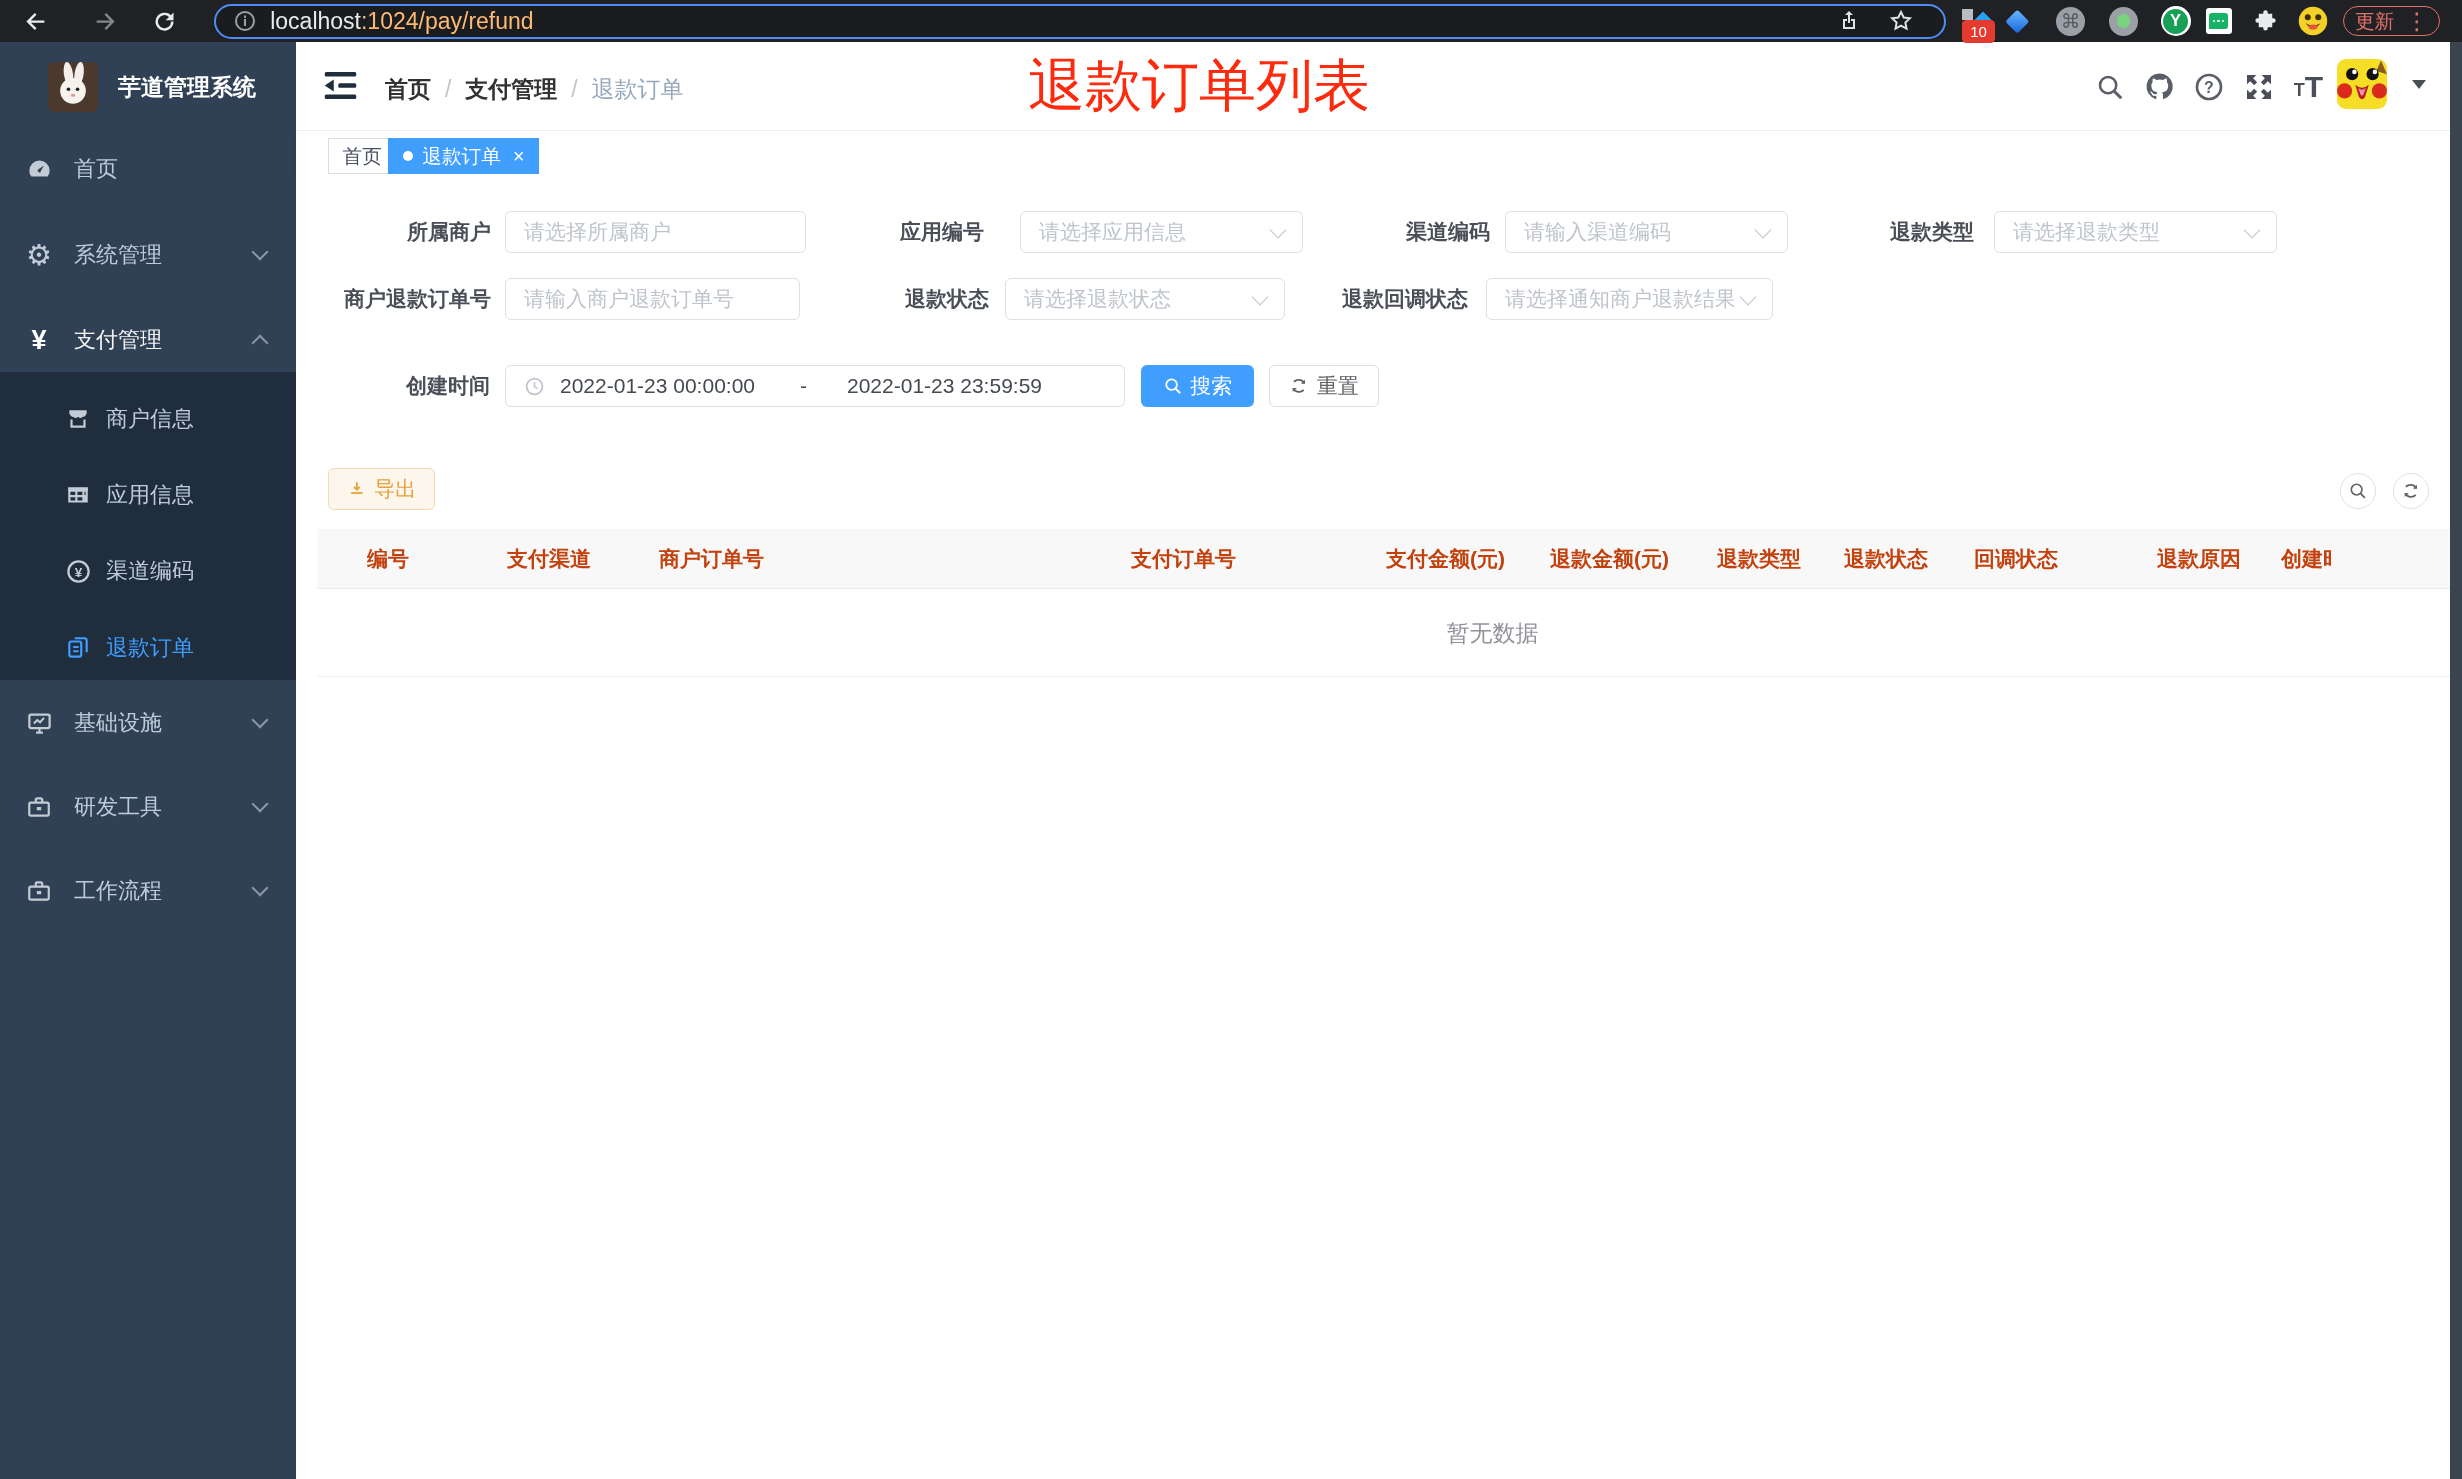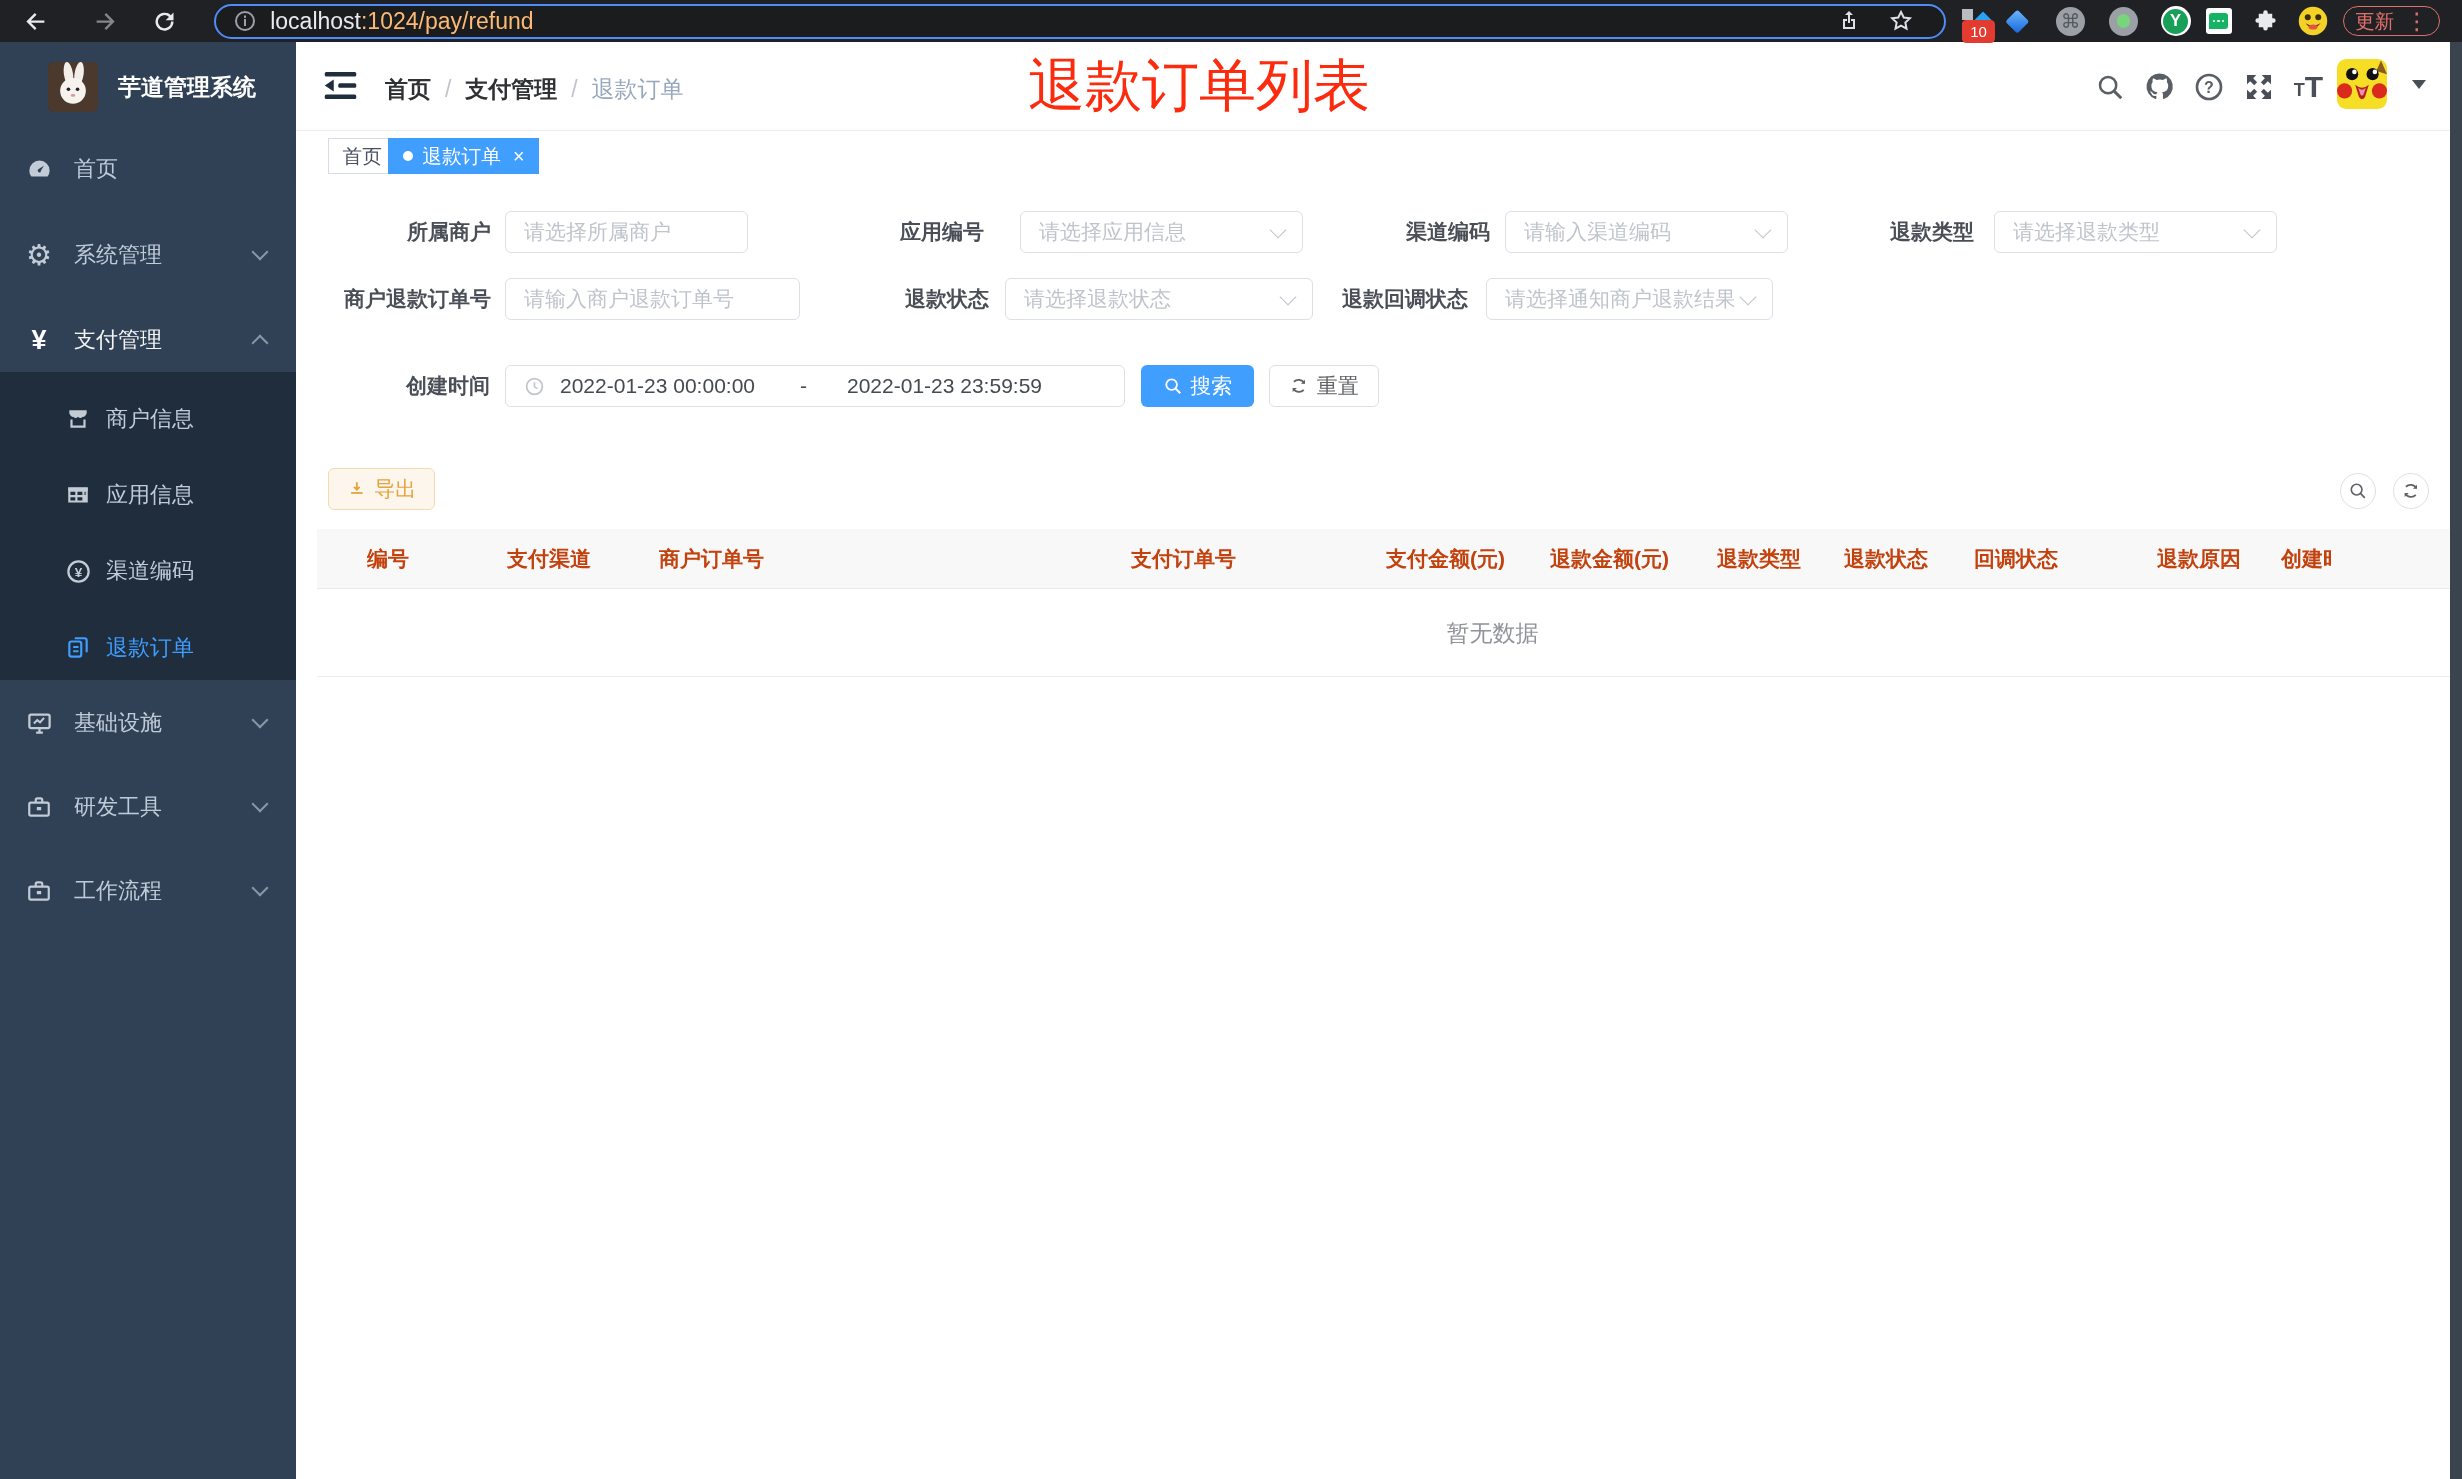--- a/index.html
+++ b/index.html
@@ -337,21 +337,21 @@
     <div class="tag active" style="left:92px;">
       <span class="dot"></span>
       <span>退款订单</span>
       <span class="close">×</span>
     </div>
   </div>
 
   <div id="content">
 
     <div class="flabel" style="left:-32px;top:33px;width:227px;">所属商户</div>
-    <div class="ipt" style="left:209px;top:33px;width:243px;">
+    <div class="ipt" style="left:209px;top:33px;width:301px;">
       <span class="ph">请选择所属商户</span>
     </div>
     <div class="flabel" style="left:461px;top:33px;width:227px;">应用编号</div>
     <div class="ipt" style="left:724px;top:33px;width:283px;">
       <span class="ph">请选择应用信息</span>
         <i class="sel-chev"></i>
     </div>
     <div class="flabel" style="left:967px;top:33px;width:227px;">渠道编码</div>
     <div class="ipt" style="left:1209px;top:33px;width:283px;">
       <span class="ph">请输入渠道编码</span>
@@ -361,21 +361,21 @@
     <div class="ipt" style="left:1698px;top:33px;width:283px;">
       <span class="ph">请选择退款类型</span>
         <i class="sel-chev"></i>
     </div>
 
     <div class="flabel" style="left:-70px;top:100px;width:265px;">商户退款订单号</div>
     <div class="ipt" style="left:209px;top:100px;width:295px;">
       <span class="ph">请输入商户退款订单号</span>
     </div>
     <div class="flabel" style="left:466px;top:100px;width:227px;">退款状态</div>
-    <div class="ipt" style="left:709px;top:100px;width:308px;">
+    <div class="ipt" style="left:709px;top:100px;width:280px;">
       <span class="ph">请选择退款状态</span>
         <i class="sel-chev"></i>
     </div>
     <div class="flabel" style="left:907px;top:100px;width:265px;">退款回调状态</div>
     <div class="ipt" style="left:1190px;top:100px;width:287px;">
       <span class="ph">请选择通知商户退款结果的</span>
         <i class="sel-chev"></i>
     </div>
 
     <div class="flabel" style="left:-33px;top:187px;width:227px;">创建时间</div>

